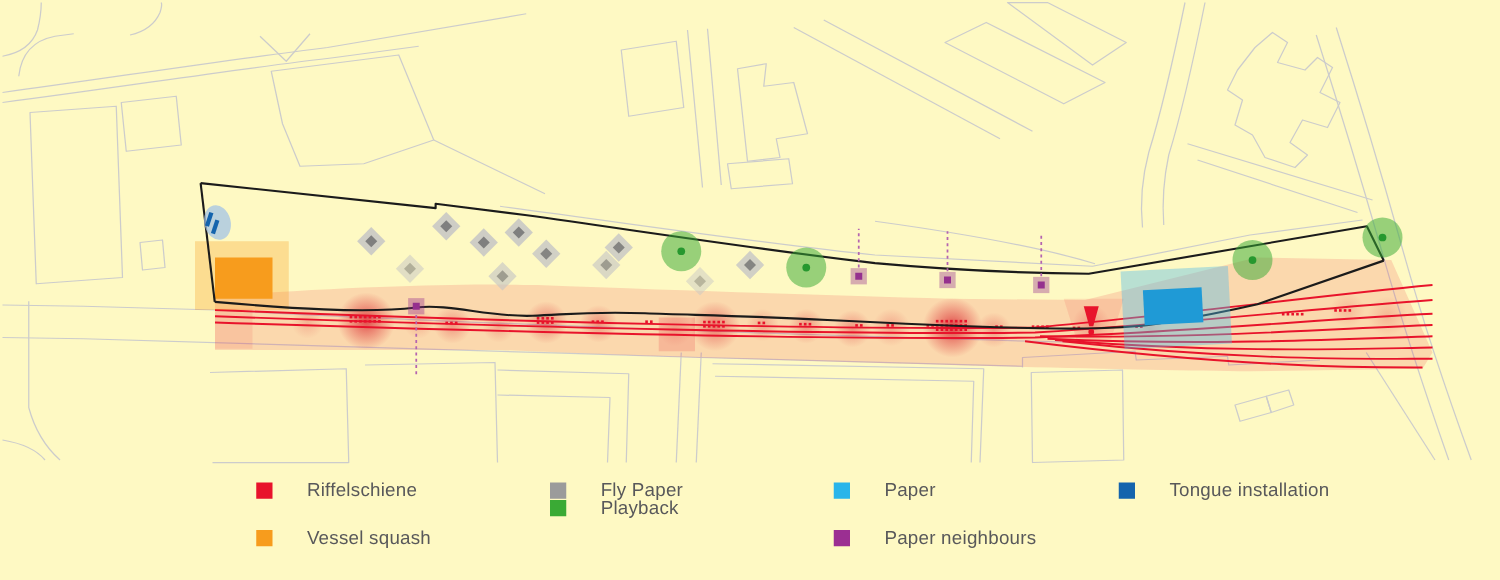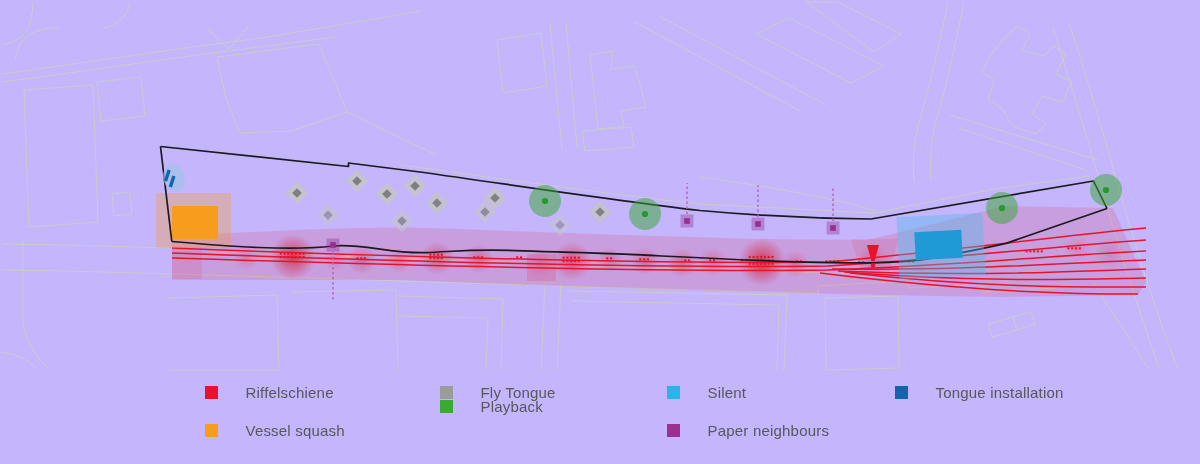--- a/index.html
+++ b/index.html
@@ -1,17 +1,17 @@
 <!DOCTYPE html>
 <html><head>
 <meta charset="utf-8">
 <style>
   html,body{margin:0;padding:0;background:#ffffff;}
   body{width:1200px;height:464px;font-family:"Liberation Sans",sans-serif;}
-  .stage{position:relative;width:1200px;height:464px;background:#c4b5fd;overflow:hidden;text-align:center;}
+  .stage{position:relative;width:1200px;height:464px;background:#fef9c3;overflow:hidden;text-align:center;}
   .stage svg{position:absolute;left:0;top:0;display:block;}
   .legend{position:absolute;left:0;top:0;width:1200px;height:464px;pointer-events:none;}
   .legend-item{position:absolute;display:flex;align-items:center;gap:28px;height:13px;}
   .swatch{width:12.5px;height:12.5px;flex:none;}
   .legend-label{font-size:15px;color:#58585a;white-space:nowrap;letter-spacing:.2px;}
 </style>
 </head>
 <body>
 
 <div class="stage">
@@ -291,29 +291,29 @@
     <div class="legend-item" style="left:205px;top:386px">
       <span class="swatch" style="background: rgb(232, 19, 43);"></span>
       <span class="legend-label">Riffelschiene</span>
     </div>
     <div class="legend-item" style="left:205px;top:424px">
       <span class="swatch" style="background: rgb(247, 156, 29);"></span>
       <span class="legend-label">Vessel squash</span>
     </div>
     <div class="legend-item" style="left:440px;top:386px">
       <span class="swatch" style="background: rgb(155, 155, 155);"></span>
-      <span class="legend-label">Fly Tongue</span>
+      <span class="legend-label">Fly Paper</span>
     </div>
     <div class="legend-item" style="left:440px;top:400px">
       <span class="swatch" style="background: rgb(58, 170, 53);"></span>
       <span class="legend-label">Playback</span>
     </div>
     <div class="legend-item" style="left:667px;top:386px">
       <span class="swatch" style="background: rgb(41, 181, 234);"></span>
-      <span class="legend-label">Silent</span>
+      <span class="legend-label">Paper</span>
     </div>
     <div class="legend-item" style="left:667px;top:424px">
       <span class="swatch" style="background: rgb(155, 47, 146);"></span>
       <span class="legend-label">Paper neighbours</span>
     </div>
     <div class="legend-item" style="left:895px;top:386px">
       <span class="swatch" style="background: rgb(20, 100, 173);"></span>
       <span class="legend-label">Tongue installation</span>
     </div>
   </div>

